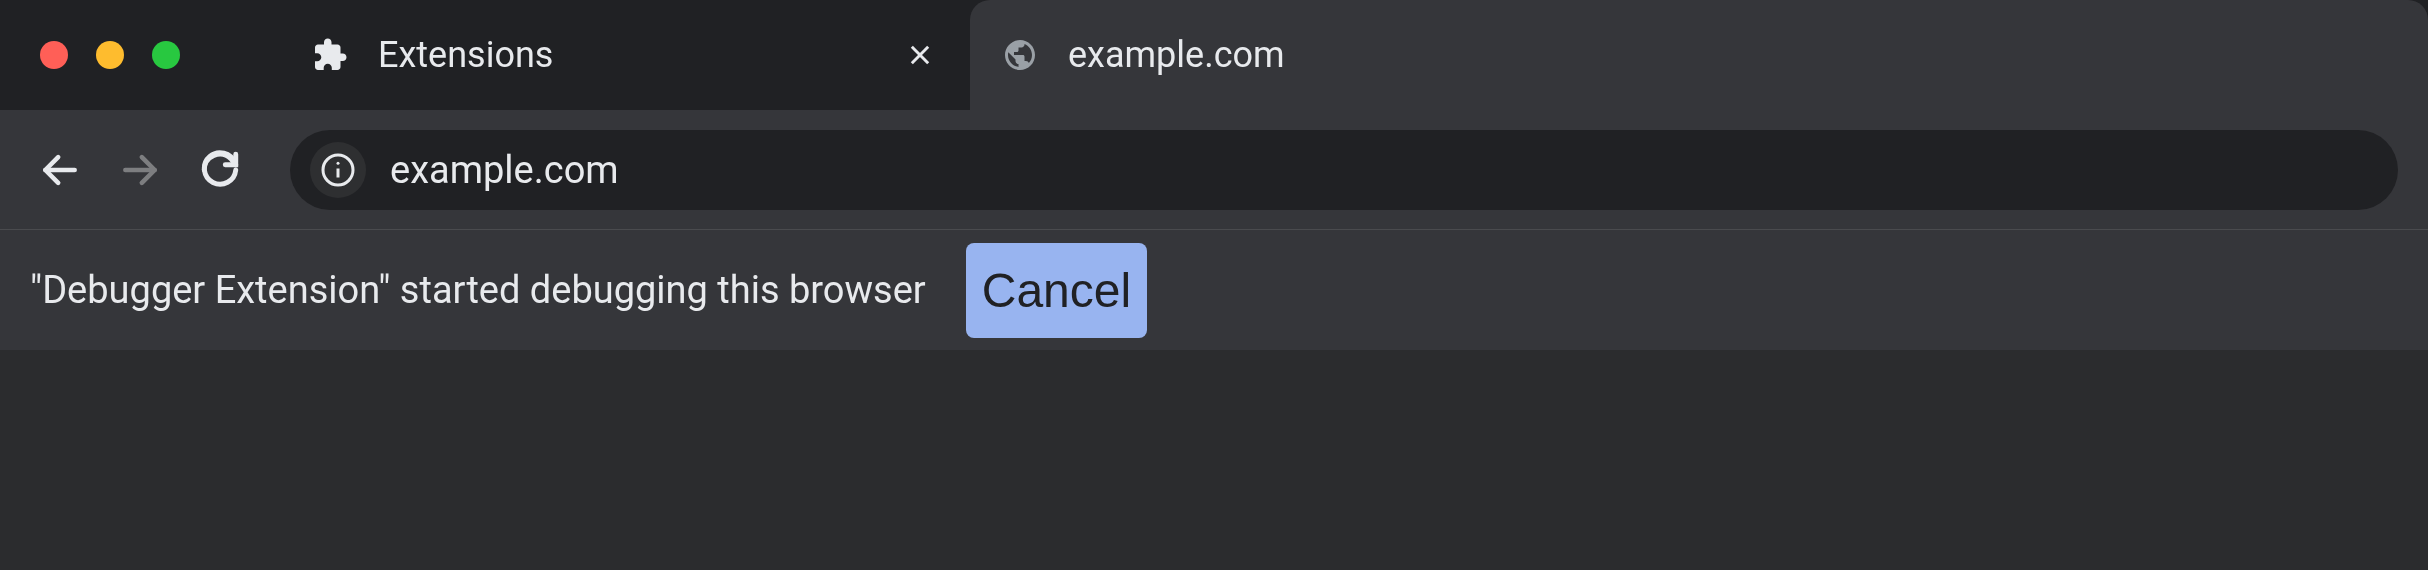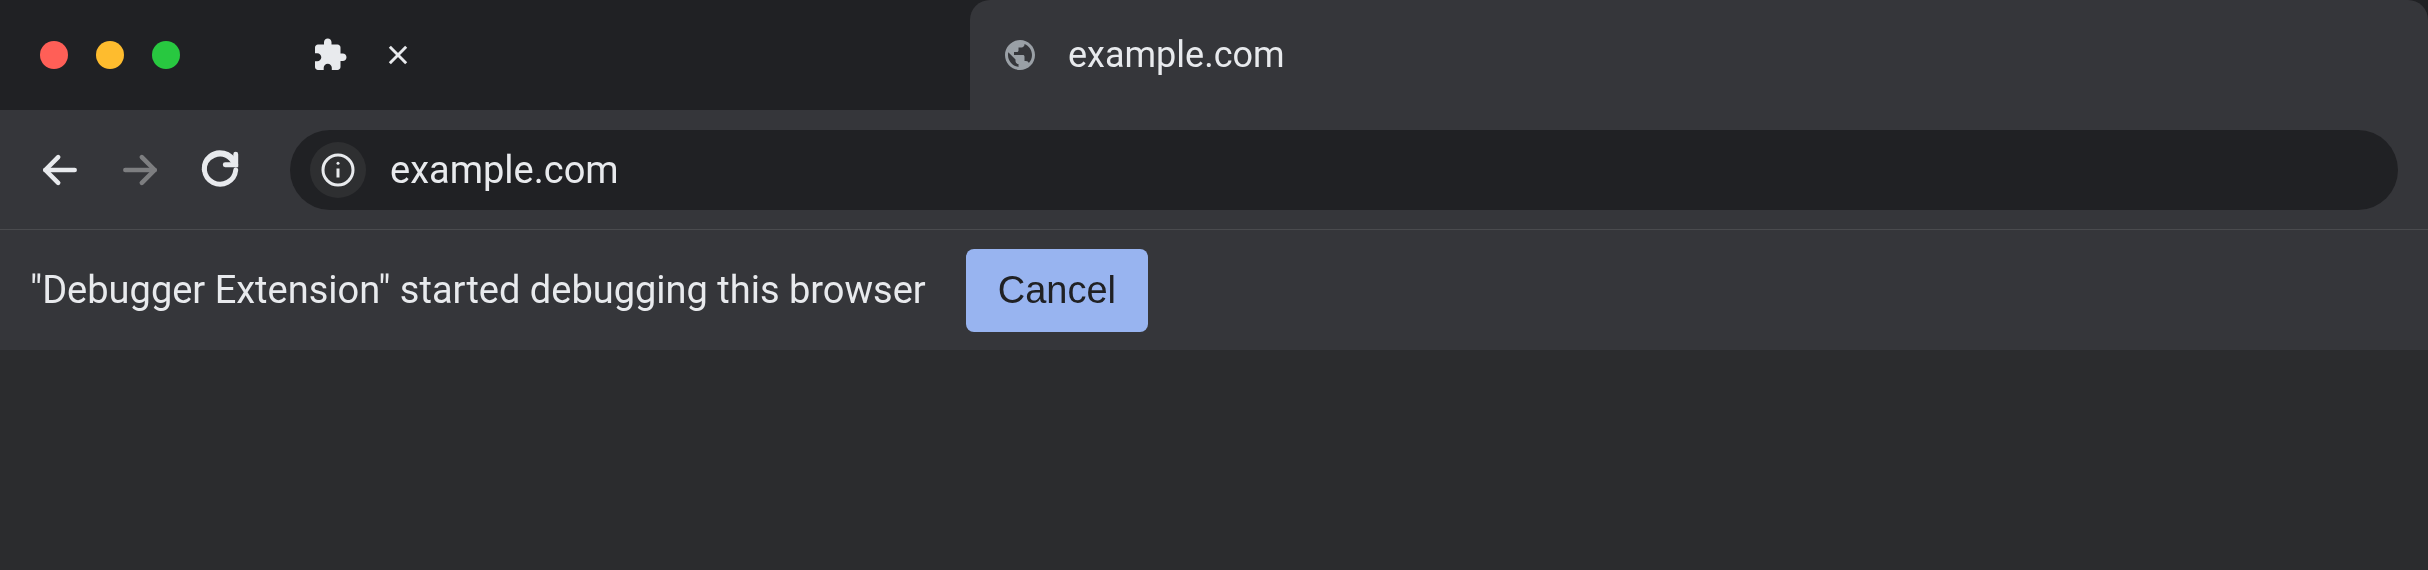--- a/index.html
+++ b/index.html
@@ -152,23 +152,23 @@
     }
     
     .infobar-text {
       color: #e8eaed;
       font-size: 38px;
     }
     
     .infobar-btn {
       background: #98b4f0;
       color: #202124;
-      font-size: 38px;
+      font-size: 48px;
       font-weight: 500;
-      padding: 20px 32px;
+      padding: 20px 16px;
       border: none;
       border-radius: 8px;
       cursor: pointer;
     }
   </style>
 </head>
 <body>
 
 <div class="tab-strip">
   <div class="window-controls">
@@ -176,20 +176,21 @@
     <div class="window-dot dot-min"></div>
     <div class="window-dot dot-max"></div>
   </div>
 
   <div class="tab inactive">
     <span class="tab-icon">
       <svg width="36" height="36" viewBox="0 0 24 24" fill="#e8eaed">
         <path d="M20.5 11H19V7c0-1.1-.9-2-2-2h-4V3.5C13 2.12 11.88 1 10.5 1S8 2.12 8 3.5V5H4c-1.1 0-1.99.9-1.99 2v3.8H3.5c1.49 0 2.7 1.21 2.7 2.7s-1.21 2.7-2.7 2.7H2V20c0 1.1.9 2 2 2h3.8v-1.5c0-1.49 1.21-2.7 2.7-2.7 1.49 0 2.7 1.21 2.7 2.7V22H17c1.1 0 2-.9 2-2v-4h1.5c1.38 0 2.5-1.12 2.5-2.5S21.88 11 20.5 11z"></path>
       </svg>
     </span>
+    <span class="tab-title">Extensions</span>
     <span class="tab-close">
       <svg width="28" height="28" viewBox="0 0 24 24" fill="none" stroke="#e8eaed" stroke-width="2.5">
         <line x1="5" y1="5" x2="19" y2="19"></line>
         <line x1="19" y1="5" x2="5" y2="19"></line>
       </svg>
     </span>
   </div>
 
   <div class="tab active">
     <span class="tab-icon">

